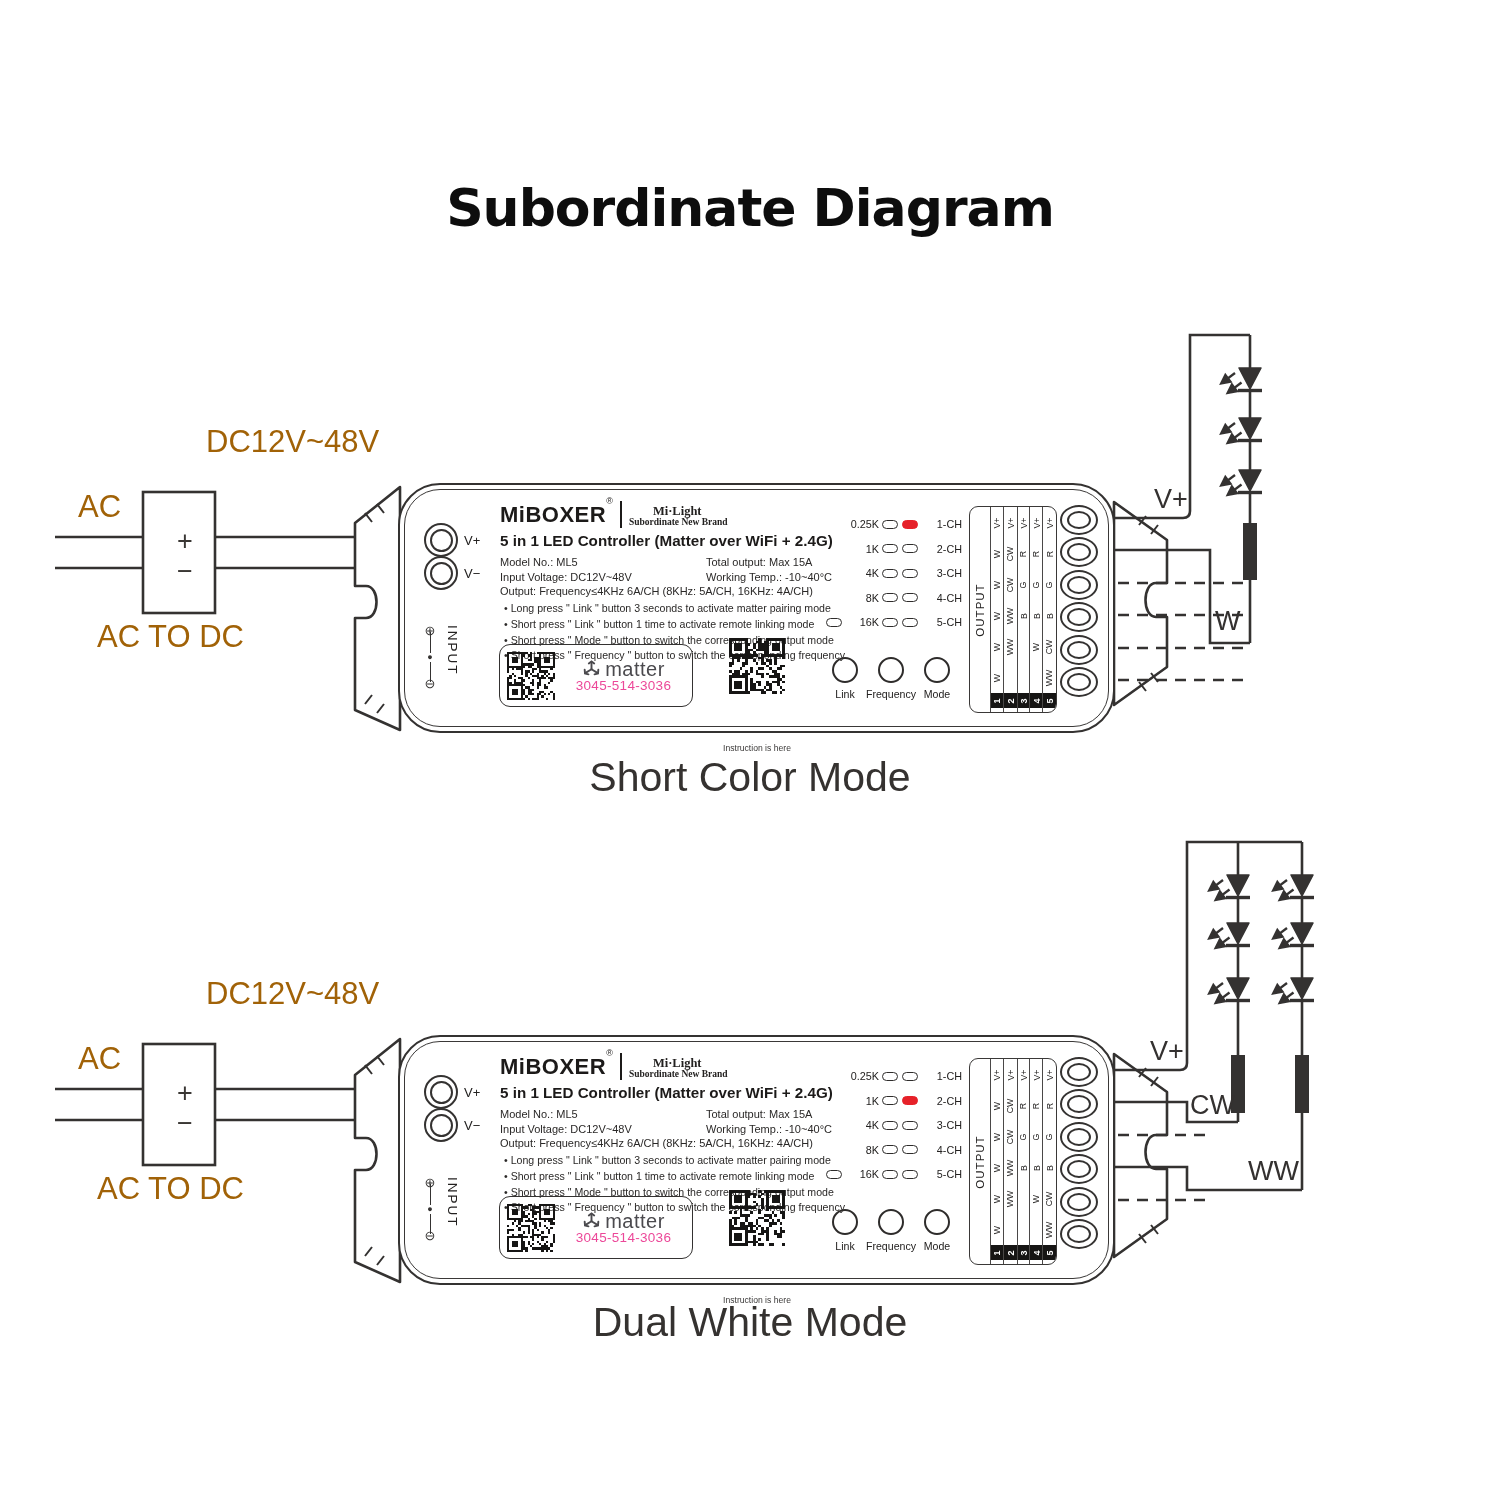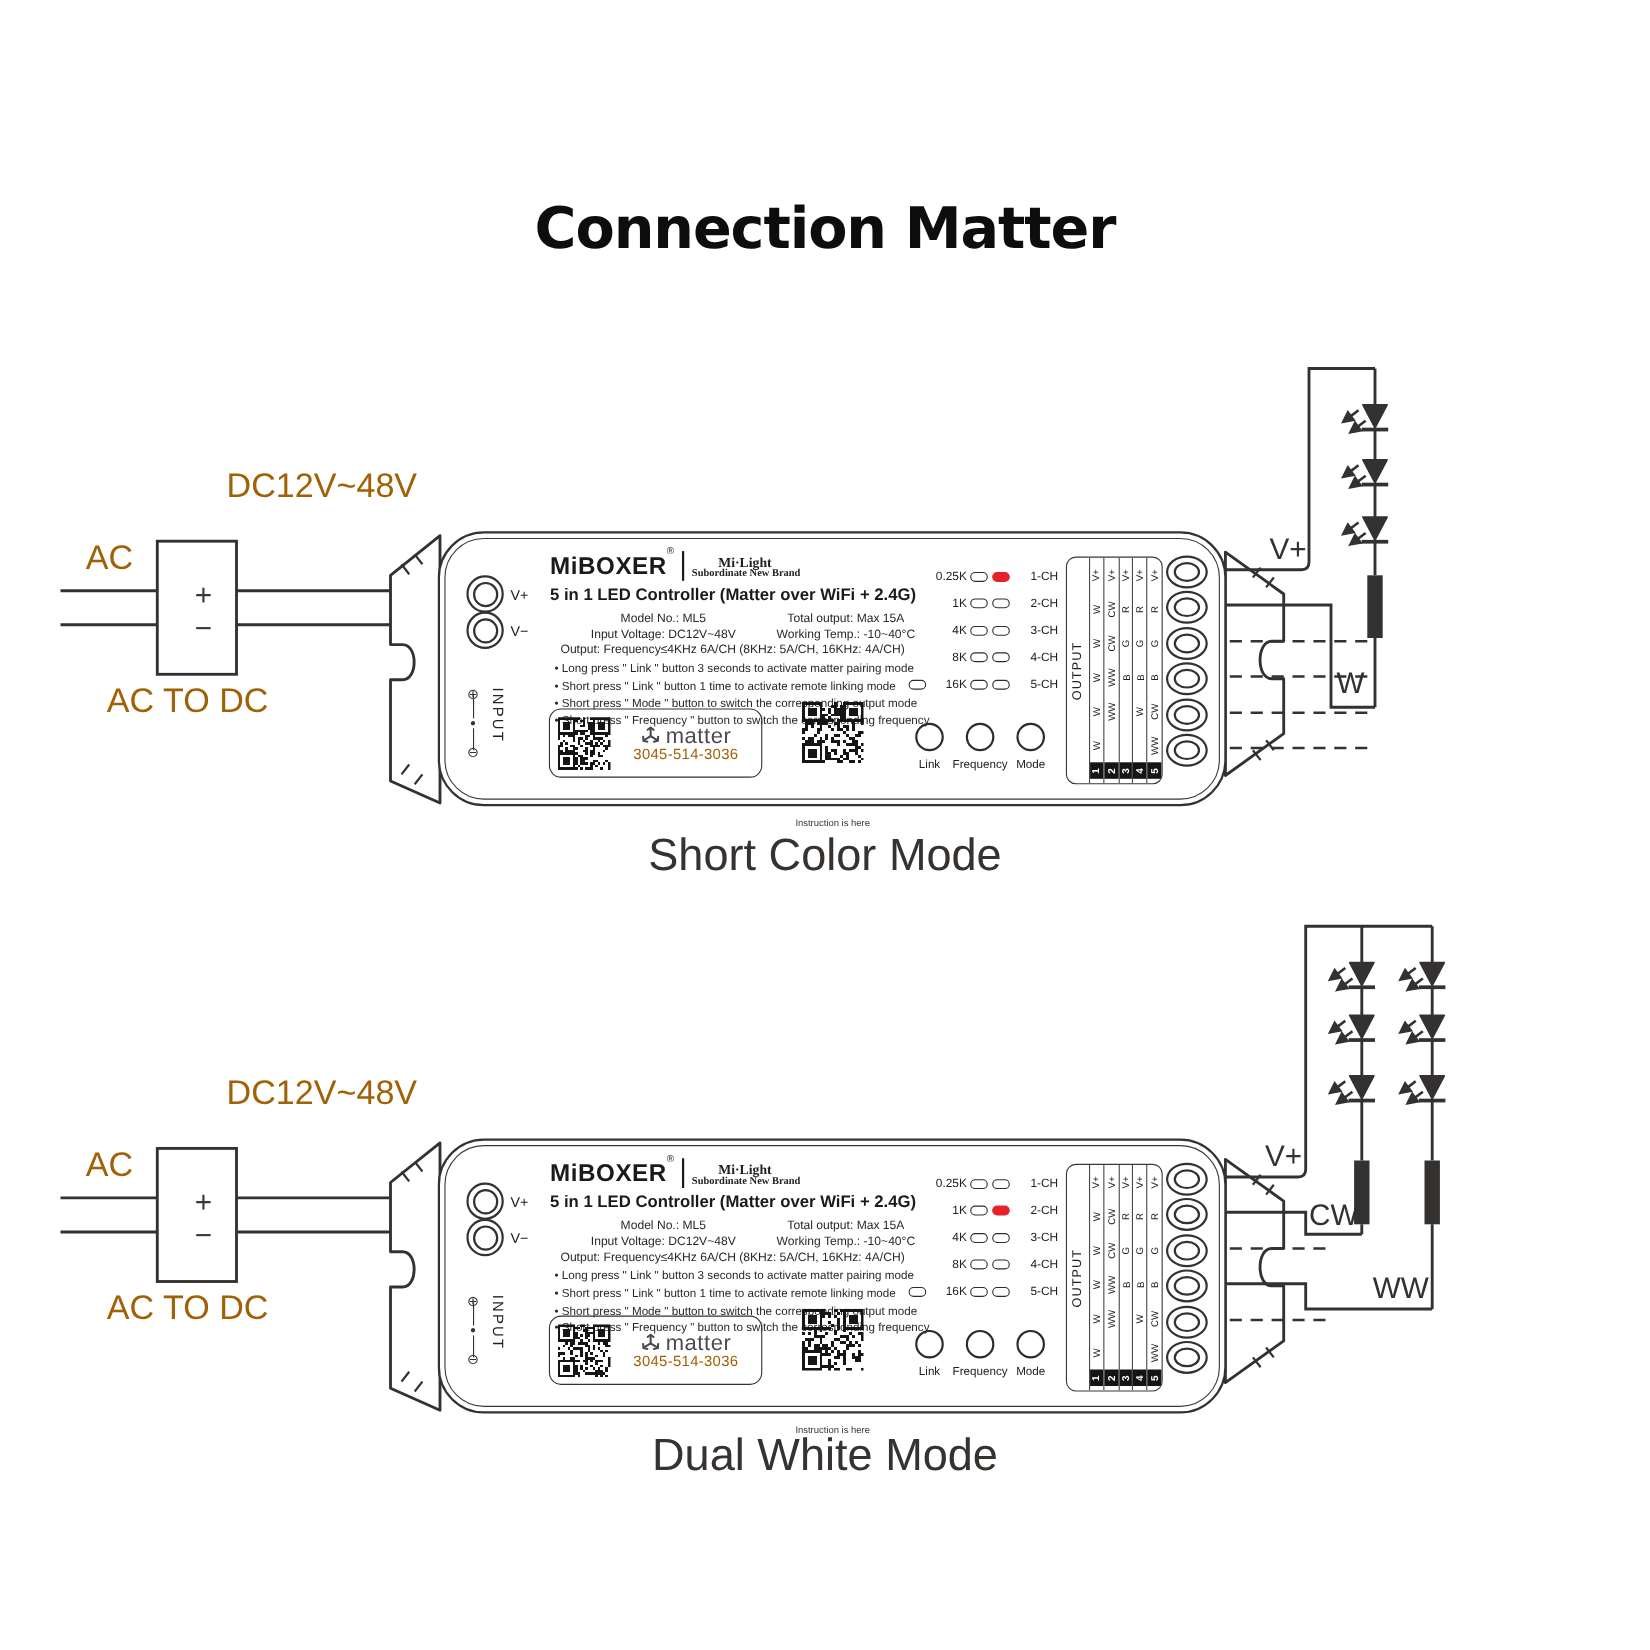--- a/index.html
+++ b/index.html
@@ -36,33 +36,33 @@
              transform:rotate(90deg);transform-origin:0 0;white-space:nowrap;}
   .brand-row{position:absolute;left:100px;top:11px;display:flex;align-items:flex-end;gap:7px;height:32px;}
   .brand{font-size:22px;font-weight:800;letter-spacing:.5px;color:#1c1a19;}
   .brand sup{font-size:9px;vertical-align:18px;font-weight:400;}
   .brand-div{width:1.6px;height:27px;background:#1c1a19;}
   .brand-sub{display:flex;flex-direction:column;line-height:1.05;font-family:"Liberation Serif",serif;}
   .brand-sub .s1{font-size:12.5px;font-weight:700;margin-left:24px;}
   .brand-sub .s2{font-size:9.5px;font-weight:700;}
   .ptitle{position:absolute;left:100px;top:47px;font-size:15.2px;font-weight:800;color:#1c1a19;white-space:nowrap;}
   .specs{position:absolute;left:100px;top:70px;display:grid;grid-template-columns:206px auto;
-         font-size:11px;line-height:14.5px;color:#2a2827;white-space:nowrap;text-align:center;}
+         font-size:11px;line-height:14.5px;color:#2a2827;white-space:nowrap;}
   .specs .full{grid-column:1 / span 2;}
   .bullets{position:absolute;left:104px;top:116px;margin:0;padding:0;list-style:none;
            font-size:10.6px;line-height:15.8px;color:#2a2827;white-space:nowrap;}
   .bullets li:before{content:"• ";}
   .matter-box{position:absolute;left:99px;top:159px;width:194px;height:63px;border:1.6px solid #343231;
               border-radius:11px;display:flex;align-items:center;padding:0 7px;gap:7px;}
   .qr{display:block;}
   .qr-a{width:48px;height:48px;}
   .m-col{flex:1;display:flex;flex-direction:column;align-items:center;line-height:1;}
   .m-logo{display:flex;align-items:center;gap:4px;color:#4b4a4e;}
   .m-logo .m-txt{font-size:20px;letter-spacing:.5px;color:#4b4a4e;}
-  .m-code{font-size:13.5px;margin-top:0;color:#a16207;letter-spacing:.3px;}
+  .m-code{font-size:13.5px;margin-top:0;color:#ec4899;letter-spacing:.3px;}
   .qr-b{position:absolute;left:329px;top:153px;width:56px;height:56px;}
   .qr-cap{position:absolute;left:302px;top:212px;width:110px;text-align:center;font-size:8.6px;color:#3a3837;margin-top:46px;}
   .inds{position:absolute;left:426px;top:27px;display:grid;grid-template-columns:16px 40px 20px 24px 36px;
         grid-auto-rows:24.5px;align-items:center;font-size:10.8px;color:#232120;}
   .flab{text-align:right;padding-right:3px;} .clab{text-align:right;}
   .pill{width:16px;height:9px;border:1.8px solid #2e2c2b;border-radius:5px;background:#fff;}
   .pill.on{background:#e62129;border-color:#e62129;}
   .btn{position:absolute;top:172px;width:70px;text-align:center;font-size:10.6px;color:#232120;}
   .btn .cir{display:inline-block;width:26px;height:26px;border:2.6px solid #2e2c2b;border-radius:50%;}
   .btn .blab{margin-top:3px;white-space:nowrap;}
@@ -177,21 +177,21 @@
     <g>
       <path d="M1302,842 V875 M1302,898 V923 M1302,946 V978 M1302,1001 V1055 M1302,1113 V1190"></path>
       <use href="#led" transform="translate(1302,875)"></use>
       <use href="#led" transform="translate(1302,923)"></use>
       <use href="#led" transform="translate(1302,978)"></use>
       <rect x="1295" y="1055" width="14" height="58" fill="#343231" stroke="none"></rect>
     </g>
   </g>
 </svg>
 
-<div id="page-title" class="abs">Connection Matter</div>
+<div id="page-title" class="abs">Subordinate Diagram</div>
 
 <div class="abs big-lbl" style="left:78px;top:489px;">AC</div>
 <div class="abs big-lbl" style="left:206px;top:424px;">DC12V~48V</div>
 <div class="abs big-lbl" style="left:97px;top:619px;">AC TO DC</div>
 <div class="abs pm-lbl" style="left:170px;top:526px;">+</div>
 <div class="abs pm-lbl" style="left:170px;top:556px;">−</div>
 <div class="abs wire-lbl" style="left:1154px;top:484px;">V+</div>
 <div class="abs wire-lbl" style="left:1215px;top:606px;">W</div>
 <div id="cap-1" class="abs caption">Short Color Mode</div>
 

